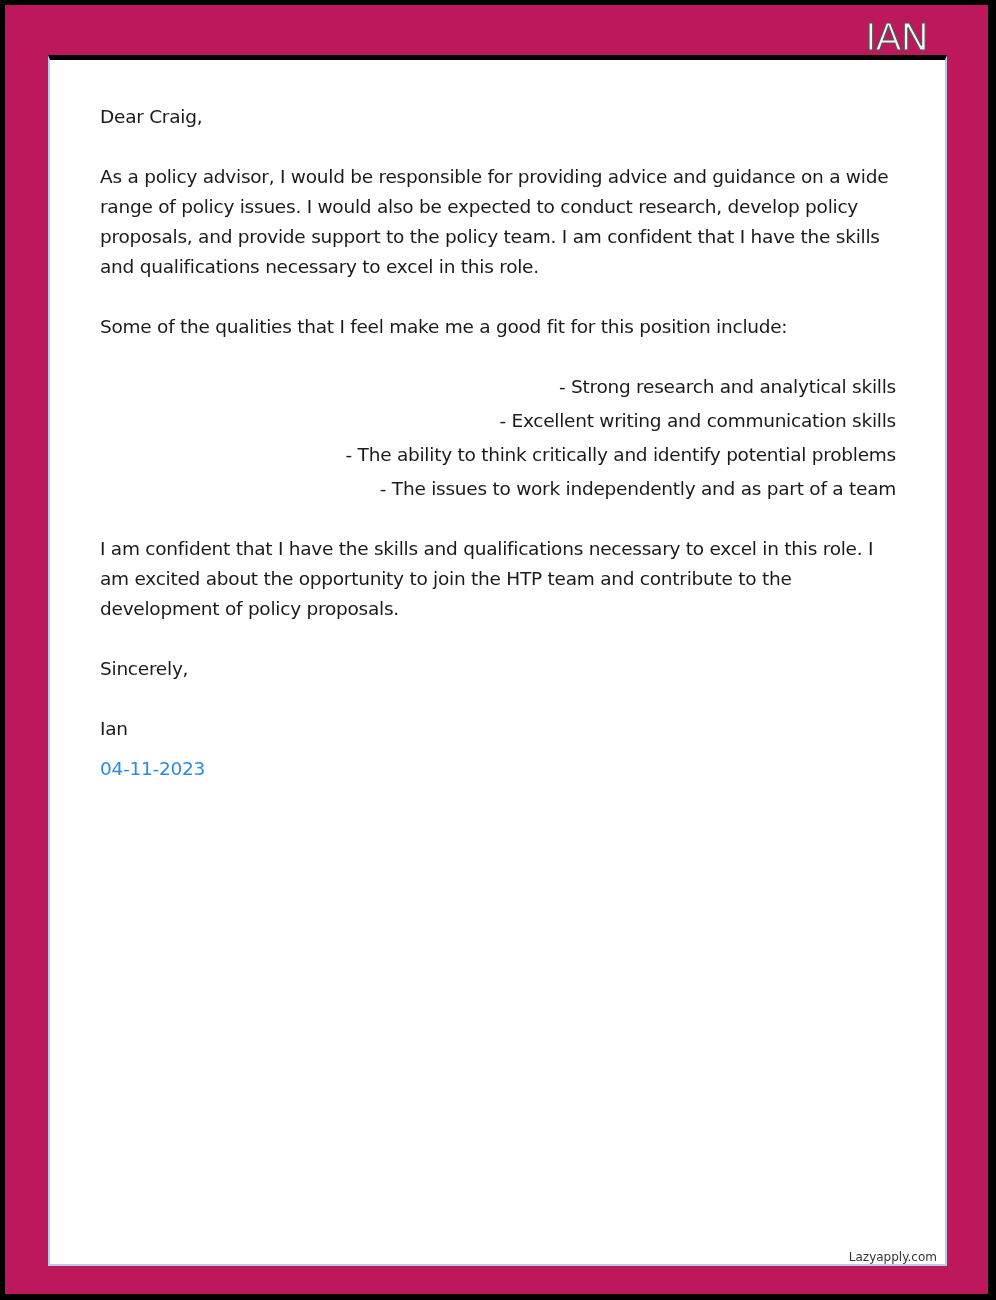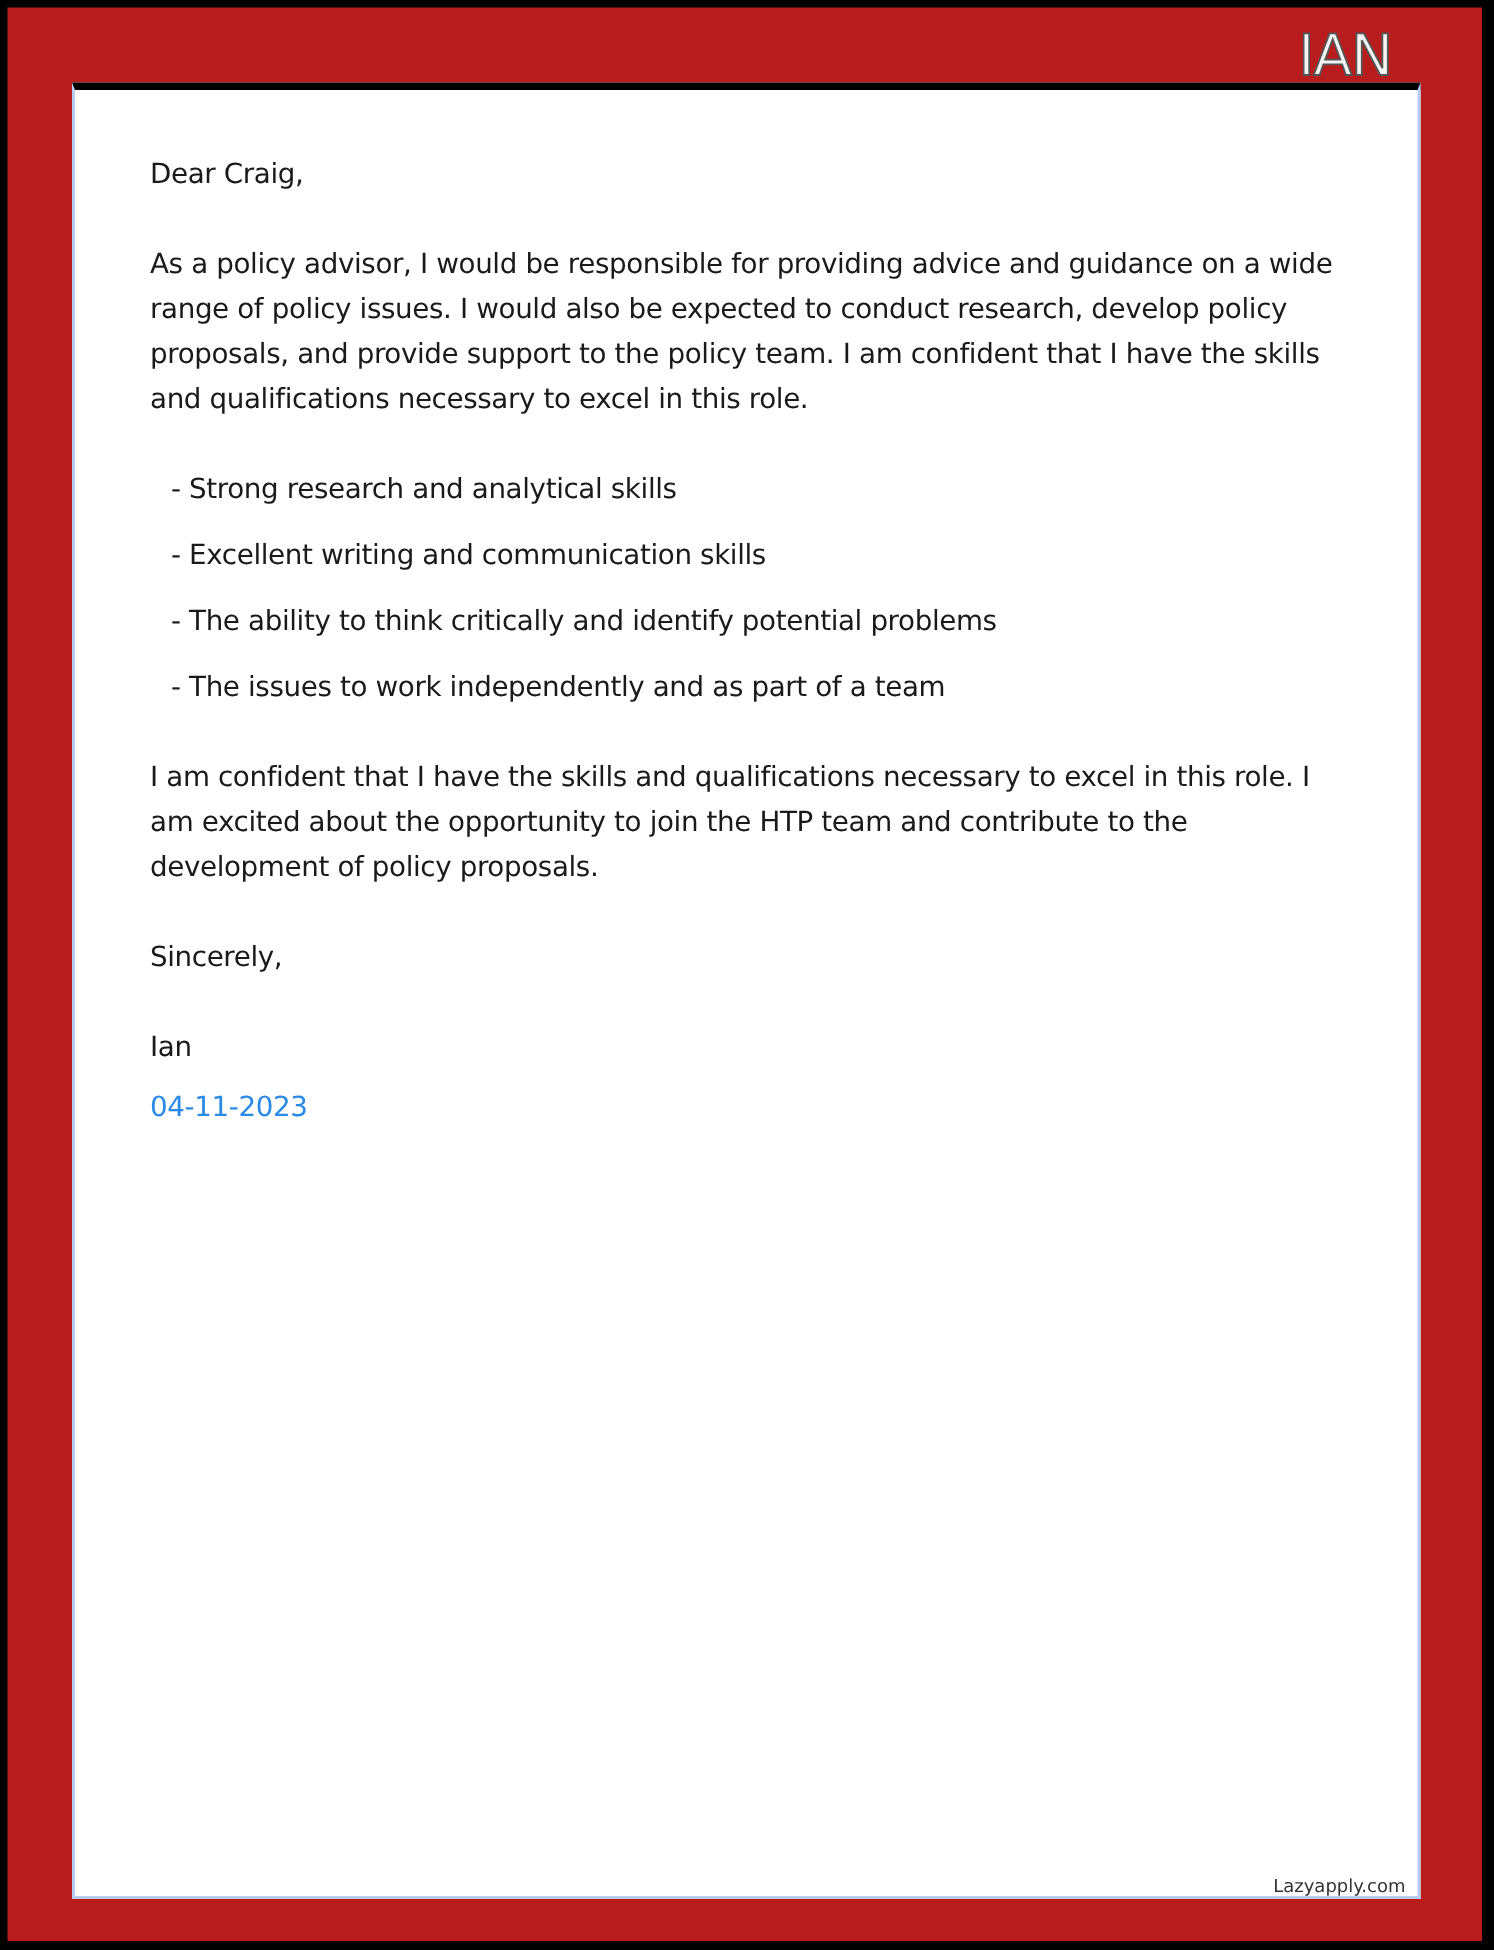--- a/index.html
+++ b/index.html
@@ -6,21 +6,21 @@
     body {
       width: 996px; height: 1300px;
       background: #000;
       font-family: "DejaVu Sans", sans-serif;
       position: relative;
       overflow: hidden;
     }
     .frame {
       position: absolute;
       left: 5px; top: 5px; width: 983px; height: 1289px;
-      background: #b91c1c;
+      background: #be185d;
     }
     .logo {
       position: absolute;
       right: 60px; top: 13px;
       font-family: "DejaVu Sans", sans-serif;
       font-size: 38px;
       letter-spacing: -1px;
       color: #f4f4f4;
       -webkit-text-stroke: 1.2px #555;
       line-height: 1;
@@ -38,41 +38,42 @@
       position: absolute;
       left: 50px; top: 42px; width: 800px;
       font-size: 18.5px;
       line-height: 30px;
       color: #1a1a1a;
       font-weight: 400;
       letter-spacing: -0.25px;
     }
     .letter p { margin: 0 0 30px 0; }
     .letter .list { margin: 0 0 30px 0; }
-    .letter .list div { margin: 14px; }
+    .letter .list div { margin: 4px; text-align: right; }
     .letter .sig-name { margin: 0 0 10px 0; }
     .letter .date { color: #2b8ae6; margin: 0; }
     .footer {
       position: absolute;
       right: 8px; bottom: 0px;
       font-size: 12px;
       color: #333;
       line-height: 14px;
     }
   </style>
 </head>
 <body>
 
 <div class="frame">
   <div class="logo">IAN</div>
 
   <div class="paper">
     <div class="letter">
       <p>Dear Craig,</p>
       <p>As a policy advisor, I would be responsible for providing advice and guidance on a wide range of policy issues. I would also be expected to conduct research, develop policy proposals, and provide support to the policy team. I am confident that I have the skills and qualifications necessary to excel in this role.</p>
+      <p>Some of the qualities that I feel make me a good fit for this position include:</p>
       <div class="list">
         <div>- Strong research and analytical skills</div>
         <div>- Excellent writing and communication skills</div>
         <div>- The ability to think critically and identify potential problems</div>
         <div>- The issues to work independently and as part of a team</div>
       </div>
       <p>I am confident that I have the skills and qualifications necessary to excel in this role. I am excited about the opportunity to join the HTP team and contribute to the development of policy proposals.</p>
       <p>Sincerely,</p>
       <p class="sig-name">Ian</p>
       <p class="date">04-11-2023</p>

